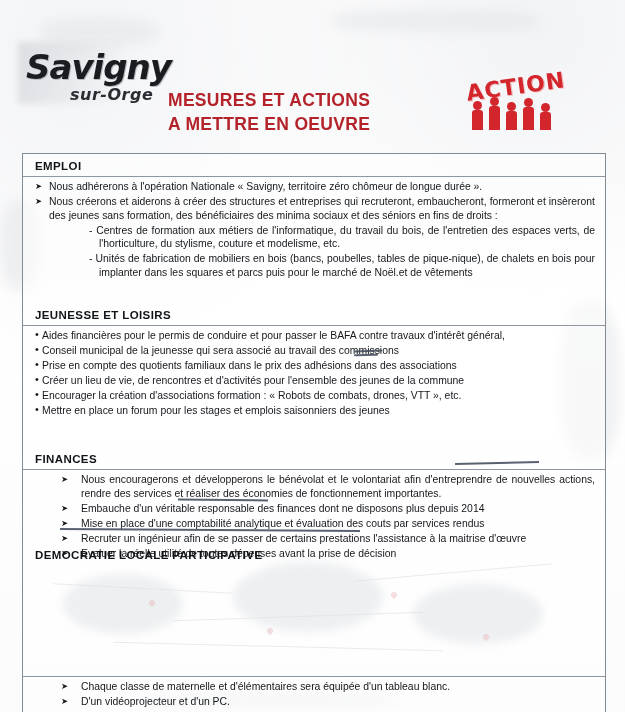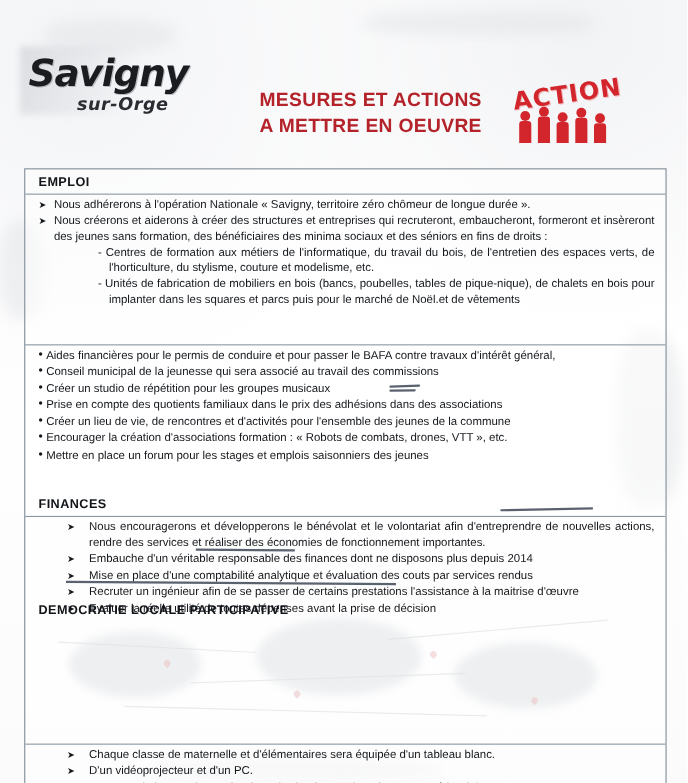--- a/index.html
+++ b/index.html
@@ -72,23 +72,23 @@
   #logo-smudge {
     position: absolute;
     left: 18px; top: 42px;
     width: 172px; height: 62px;
     background: linear-gradient(105deg, rgba(200,202,208,.55), rgba(255,255,255,0) 60%);
     filter: blur(3px);
   }
 
   #title-block {
     position: absolute;
-    left: 168px; top: 78px;
+    left: 168px; top: 88px;
     width: 270px;
-    text-align: right;
+    text-align: left;
     color: #b4232a;
     font-family: "Liberation Sans", sans-serif;
     font-weight: bold;
     font-size: 17.5px;
     line-height: 24px;
     letter-spacing: .3px;
   }
 
   
   #stamp {
@@ -284,25 +284,25 @@
       <hr class="rule">
       <ul class="lines">
         <li class="arrow">Nous adhérerons à l'opération Nationale « Savigny, territoire zéro chômeur de longue durée ».</li>
         <li class="arrow">Nous créerons et aiderons à créer des structures et entreprises qui recruteront, embaucheront, formeront et insèreront des jeunes sans formation, des bénéficiaires des minima sociaux  et des séniors en fins de droits :</li>
         <li class="dash">-  Centres de formation aux métiers de l'informatique, du travail du bois, de l'entretien des espaces verts, de l'horticulture,  du stylisme, couture et modelisme, etc.</li>
         <li class="dash">-  Unités de fabrication de mobiliers en bois (bancs, poubelles, tables de pique-nique), de chalets en bois  pour implanter dans les squares et parcs puis pour le marché de Noël.et de vêtements</li>
       </ul>
     </div>
 
     <div class="section" id="sec-jeunesse" style="top:155px;">
+      <div class="sec-title">JEUNESSE ET LOISIRS</div>
       <hr class="rule">
       <ul class="lines">
         <li class="bullet">Aides financières pour le permis de conduire et pour passer le BAFA contre travaux d'intérêt général,</li>
         <li class="bullet">Conseil municipal de la jeunesse  qui sera associé au travail des commissions</li>
-        <li class="bullet">Créer un studio de répétition pour les groupes musicaux</li>
         <li class="bullet">Prise en compte des quotients familiaux dans le prix des adhésions dans des associations</li>
         <li class="bullet">Créer un lieu de vie, de rencontres et d'activités pour l'ensemble des jeunes de la commune</li>
         <li class="bullet">Encourager la création d'associations formation : « Robots de combats, drones, VTT », etc.</li>
         <li class="bullet">Mettre en place un forum pour les stages et emplois saisonniers des jeunes</li>
       </ul>
     </div>
 
     <div class="section" id="sec-finances" style="top:299px;">
       <div class="sec-title">FINANCES</div>
       <hr class="rule">

